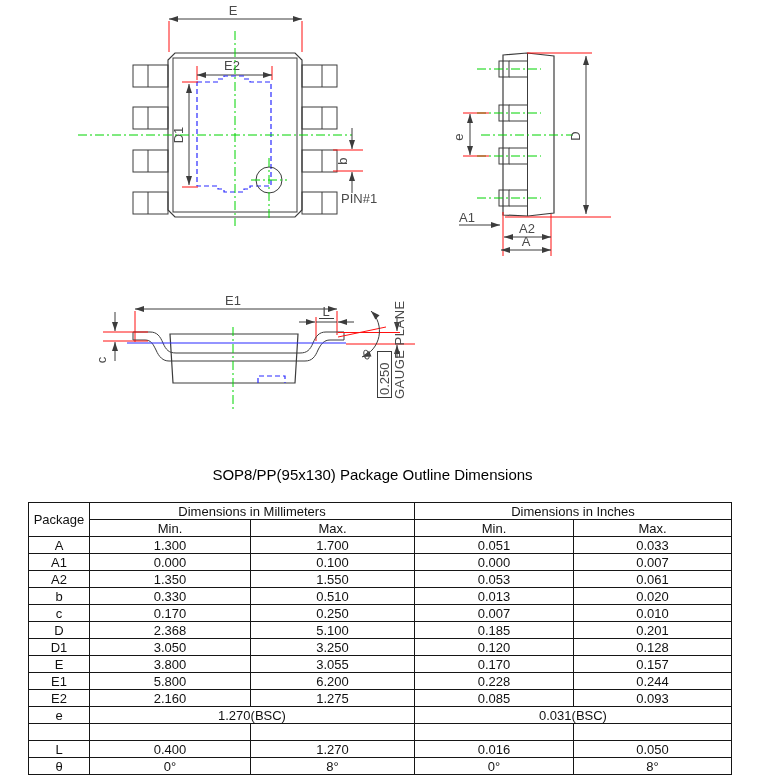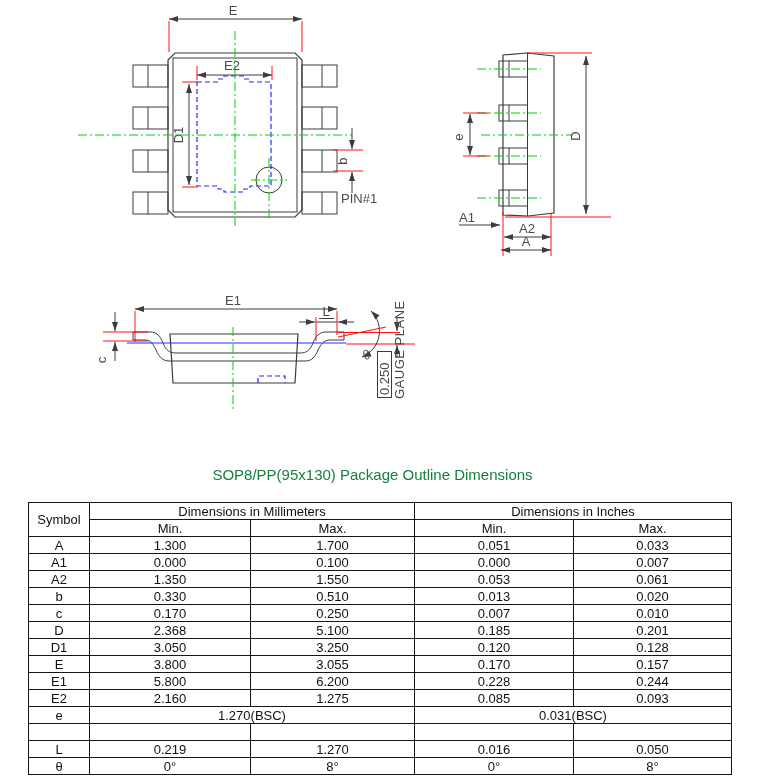--- a/index.html
+++ b/index.html
@@ -12,21 +12,21 @@
   svg text { fill:#4a4a4a; font-family:"Liberation Sans", sans-serif; font-size:13px; }
   .k  { stroke:#3c3c3c; fill:none; stroke-width:1; }
   .k2 { stroke:#3c3c3c; fill:none; stroke-width:1.2; }
   .r  { stroke:#ff1010; fill:none; stroke-width:1; }
   .g  { stroke:#00d400; fill:none; stroke-width:1; stroke-dasharray:9 3 2 3; }
   .bd { stroke:#2a2aff; fill:none; stroke-width:1.2; stroke-dasharray:5 3; }
   .bs { stroke:#2a2aff; fill:none; stroke-width:1.2; }
 
   #title {
     position:absolute; top:466px; left:0; width:745px;
-    text-align:center; font-size:15px; color:#15803d;
+    text-align:center; font-size:15px; color:#000000;
   }
   #dim-table {
     position:absolute; top:502px; left:28px;
     border-collapse:collapse; table-layout:fixed; width:703px;
     font-size:13px; color:#111;
   }
   #dim-table td {
     border:1px solid #161616; text-align:center;
     height:16px; padding:0; overflow:hidden; white-space:nowrap;
   }
@@ -205,21 +205,21 @@
   <table id="dim-table">
     <colgroup>
       <col style="width:61px">
         <col style="width:161px">
         <col style="width:164px">
         <col style="width:159px">
         <col style="width:158px">
     </colgroup>
     <tbody>
       <tr>
-        <td rowspan="2">Symbol</td>
+        <td rowspan="2">Package</td>
         <td colspan="2">Dimensions in Millimeters</td>
         <td colspan="2">Dimensions in Inches</td>
       </tr>
       <tr>
         <td>Min.</td>
         <td>Max.</td>
         <td>Min.</td>
         <td>Max.</td>
       </tr>
 
@@ -301,21 +301,21 @@
       </tr>
       <tr>
         <td></td>
           <td></td>
           <td></td>
           <td></td>
           <td></td>
       </tr>
       <tr>
         <td>L</td>
-          <td>0.219</td>
+          <td>0.400</td>
           <td>1.270</td>
           <td>0.016</td>
           <td>0.050</td>
       </tr>
       <tr>
         <td>θ</td>
           <td>0°</td>
           <td>8°</td>
           <td>0°</td>
           <td>8°</td>

